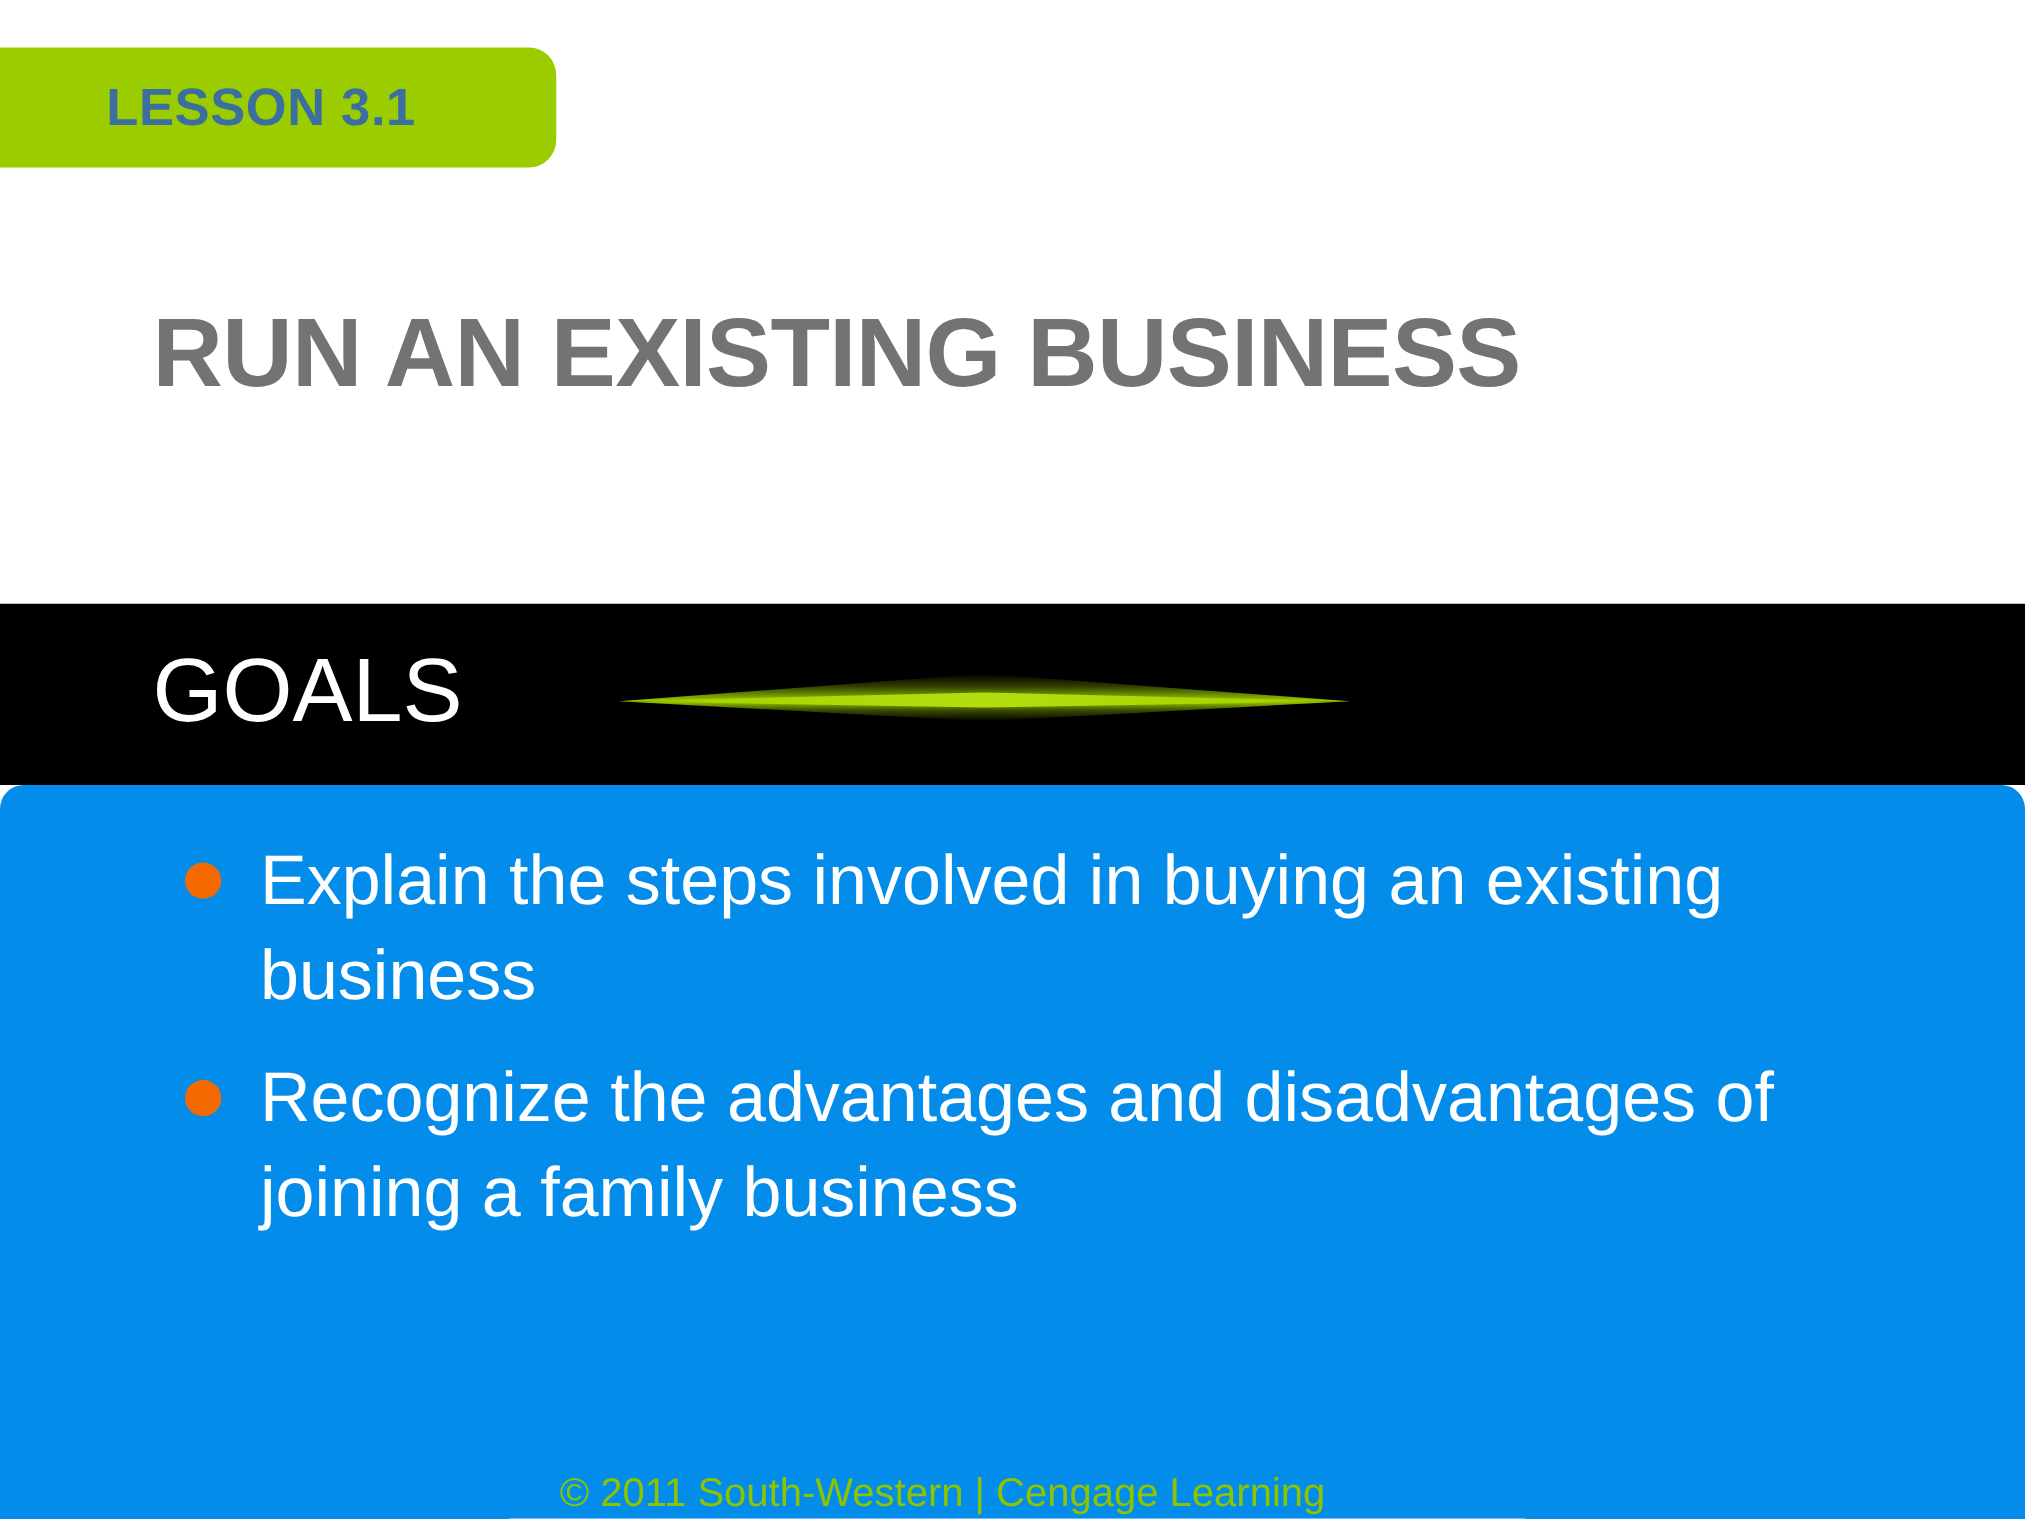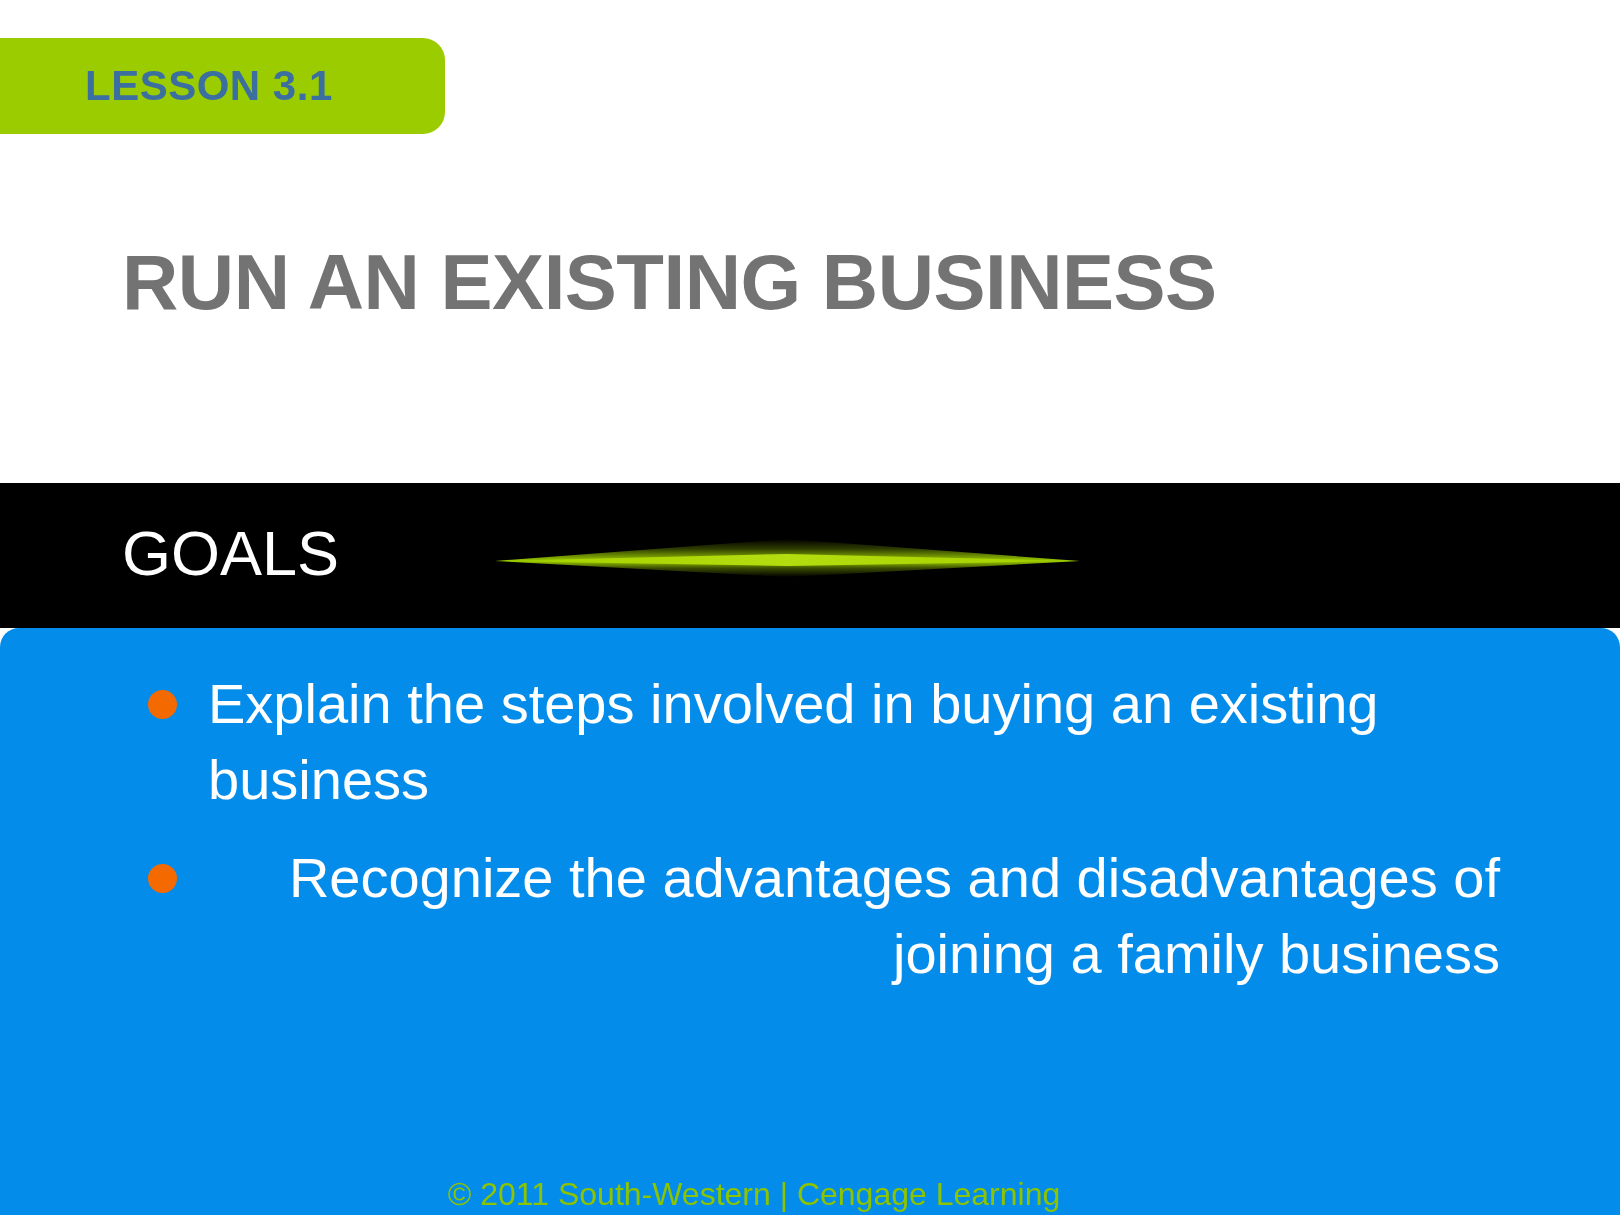--- a/index.html
+++ b/index.html
@@ -65,21 +65,21 @@
     left: 0;
     top: 483px;
     width: 1620px;
     height: 145px;
     background: #000000;
   }
   .goals-heading {
     position: absolute;
     left: 122px;
     top: 498px;
-    font-size: 63px;
+    font-size: 72px;
     line-height: 110px;
     font-weight: normal;
     color: #ffffff;
     letter-spacing: 0px;
     white-space: nowrap;
   }
   
   .goals-ornament {
     position: absolute;
     left: 495px;
@@ -112,21 +112,20 @@
     position: relative;
     margin: 0;
     padding: 0 120px 0 208px;
     font-size: 56px;
     line-height: 76px;
     color: #ffffff;
     font-weight: normal;
   }
   .goal-item + .goal-item {
     margin-top: 22px;
-    text-align: right;
   }
   .goal-bullet {
     position: absolute;
     left: 148px;
     top: 24px;
     width: 29px;
     height: 29px;
     border-radius: 50%;
     background: #F56A00;
   }

